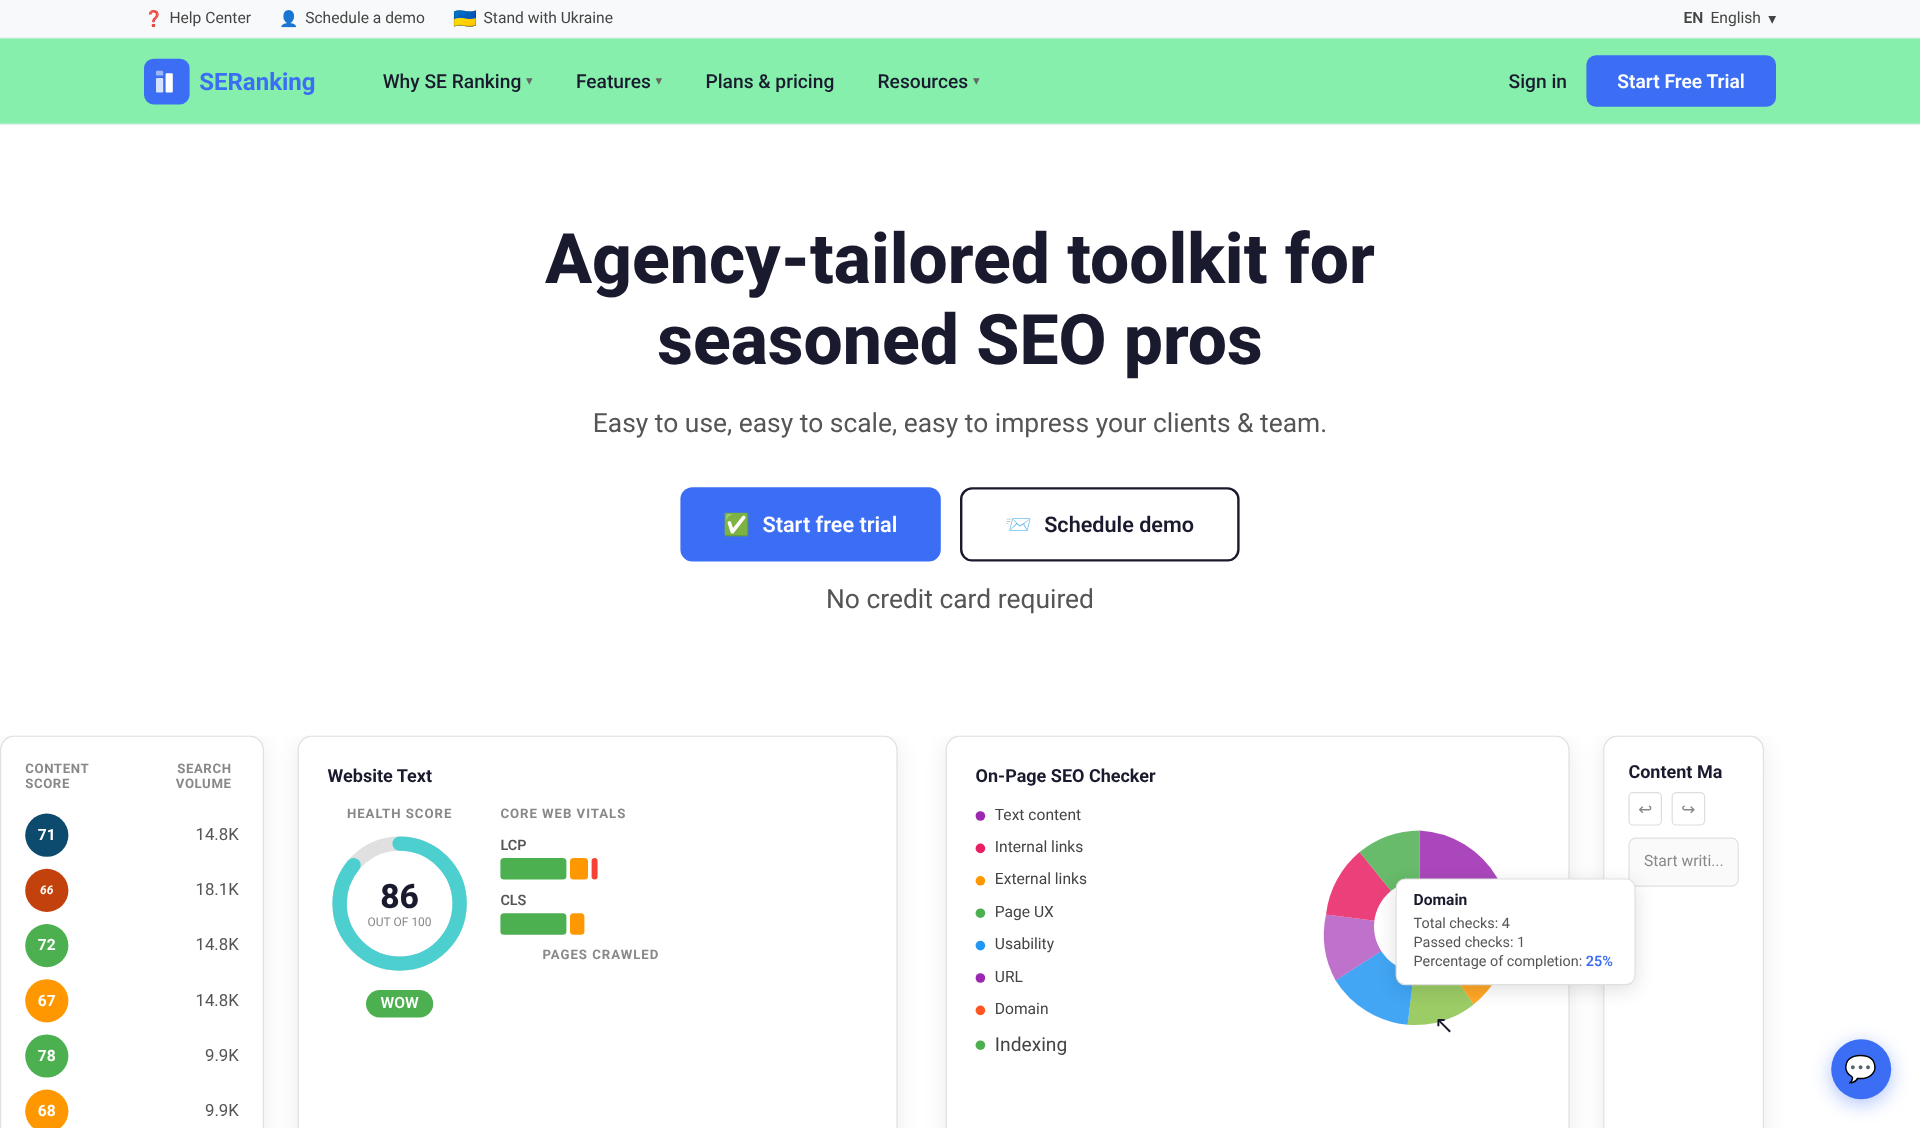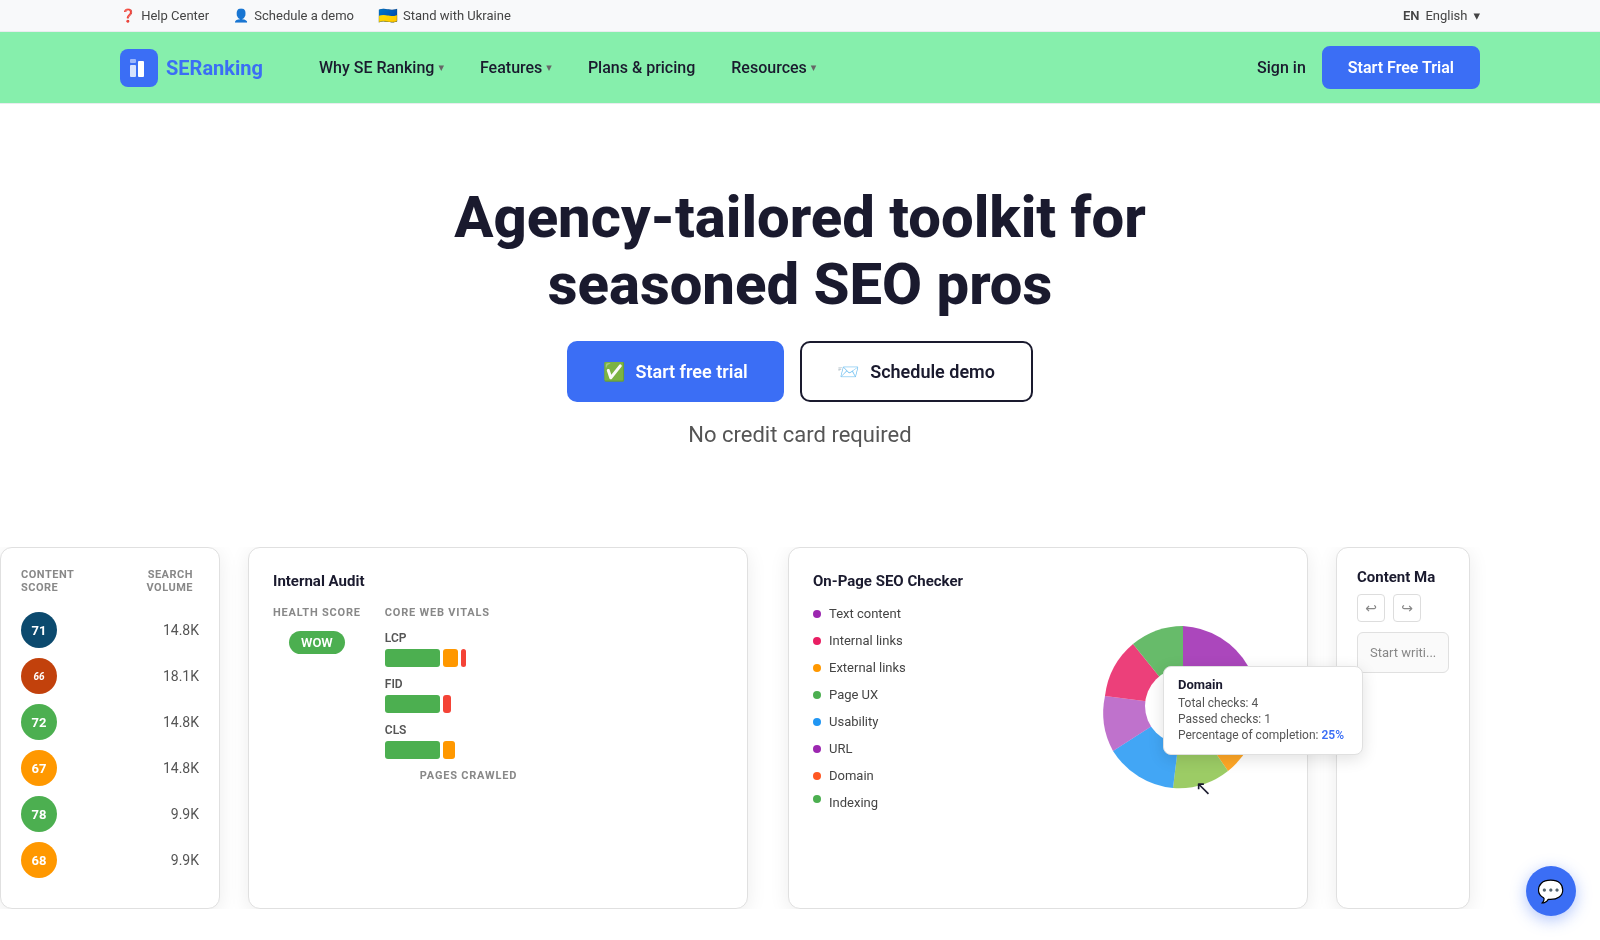--- a/index.html
+++ b/index.html
@@ -375,20 +375,21 @@
   </div>
 
   <div class="nav-right">
     <a class="sign-in">Sign in</a>
     <a class="btn-trial">Start Free Trial</a>
   </div>
 </nav>
 
 <section class="hero">
   <h1>Agency-tailored toolkit for seasoned SEO pros</h1>
+  <p>Easy to use, easy to scale, easy to impress your clients &amp; team.</p>
   <div class="hero-buttons">
     <a class="btn-primary">
       <span>✅</span>
       <span>Start free trial</span>
     </a>
     <a class="btn-secondary">
       <span>📨</span>
       <span>Schedule demo</span>
     </a>
   </div>
@@ -436,46 +437,51 @@
         <div style="display: grid; grid-template-columns: 50px 1fr; gap: 8px; align-items: center; margin-bottom: 10px;">
       <div style="width:36px;height:36px;border-radius:50%;background:#ff9800;
                   display:flex;align-items:center;justify-content:center;
                   font-size:13px;font-weight:700;color:white;">68</div>
       <div style="font-size:14px;color:#555;text-align:right;">9.9K</div>
     </div>
       </div>
   </div>
 
   <div class="panel-audit" style="min-width:460px; max-width:500px;">
-    <div class="panel-title">Internal Audit</div>
+    <div class="panel-title">Website Text</div>
     <div class="health-section">
       <div class="health-score-box">
         <div style="font-size:11px; font-weight:700; color:#888; text-transform:uppercase; letter-spacing:0.8px; margin-bottom:8px;">HEALTH SCORE</div>
+        <div class="donut">
+          <svg width="120" height="120" viewBox="0 0 120 120">
+
+            <circle cx="60" cy="60" r="50" fill="none" stroke="#e0e0e0" stroke-width="12"></circle>
+
+            <circle cx="60" cy="60" r="50" fill="none" stroke="#4dcfcf" stroke-width="12" stroke-dasharray="270 314" stroke-linecap="round"></circle>
+          </svg>
+          <div class="donut-center">
+            <div class="donut-number">86</div>
+            <div class="donut-label">OUT OF 100</div>
+          </div>
+        </div>
         <div class="wow-badge">WOW</div>
       </div>
 
       <div class="cwv-section">
         <div class="cwv-title">CORE WEB VITALS</div>
         <div id="cwv-rows">
             <div style="margin-bottom: 10px;">
       <div style="font-size:12px;font-weight:600;color:#555;margin-bottom:4px;">LCP</div>
       <div style="display:flex;gap:3px;height:18px;">
                 <div style="width:55px;background:#4caf50;height:18px;border-radius:3px;"></div>
                 <div style="width:15px;background:#ff9800;height:18px;border-radius:3px;"></div>
                 <div style="width:5px;background:#f44336;height:18px;border-radius:3px;"></div>
               </div>
     </div>
             <div style="margin-bottom: 10px;">
-      <div style="font-size:12px;font-weight:600;color:#555;margin-bottom:4px;">FID</div>
-      <div style="display:flex;gap:3px;height:18px;">
-                <div style="width:55px;background:#4caf50;height:18px;border-radius:3px;"></div>
-                <div style="width:8px;background:#f44336;height:18px;border-radius:3px;"></div>
-              </div>
-    </div>
-            <div style="margin-bottom: 10px;">
       <div style="font-size:12px;font-weight:600;color:#555;margin-bottom:4px;">CLS</div>
       <div style="display:flex;gap:3px;height:18px;">
                 <div style="width:55px;background:#4caf50;height:18px;border-radius:3px;"></div>
                 <div style="width:12px;background:#ff9800;height:18px;border-radius:3px;"></div>
               </div>
     </div>
           </div>
         <div class="pages-crawled">
           <div class="pages-title">PAGES CRAWLED</div>
         </div>
@@ -508,21 +514,21 @@
       <span>Usability</span>
     </div>
           <div style="display: flex; align-items: center; gap: 8px; font-size: 13px; color: rgb(68, 68, 68); margin-bottom: 12px;">
       <div style="width:8px;height:8px;border-radius:50%;background:#9c27b0;flex-shrink:0;"></div>
       <span>URL</span>
     </div>
           <div style="display: flex; align-items: center; gap: 8px; font-size: 13px; color: rgb(68, 68, 68); margin-bottom: 12px;">
       <div style="width:8px;height:8px;border-radius:50%;background:#ff5722;flex-shrink:0;"></div>
       <span>Domain</span>
     </div>
-          <div style="display: flex; align-items: flex-start; gap: 8px; font-size: 13px; color: rgb(68, 68, 68); margin-bottom: 12px;">
+          <div style="display: flex; align-items: center; gap: 8px; font-size: 16px; color: rgb(68, 68, 68); margin-bottom: 12px;">
       <div style="width:8px;height:8px;border-radius:50%;background:#4caf50;flex-shrink:0;"></div>
       <span>Indexing</span>
     </div>
         </div>
       <div style="position:relative;">
         <svg width="200" height="200" viewBox="0 0 200 200">
 
           <path d="M100,100 L100,20 A80,80 0 0,1 165,60 Z" fill="#9c27b0" opacity="0.85"></path>
 
           <path d="M100,100 L165,60 A80,80 0 0,1 175,110 Z" fill="#4caf50" opacity="0.85"></path>

